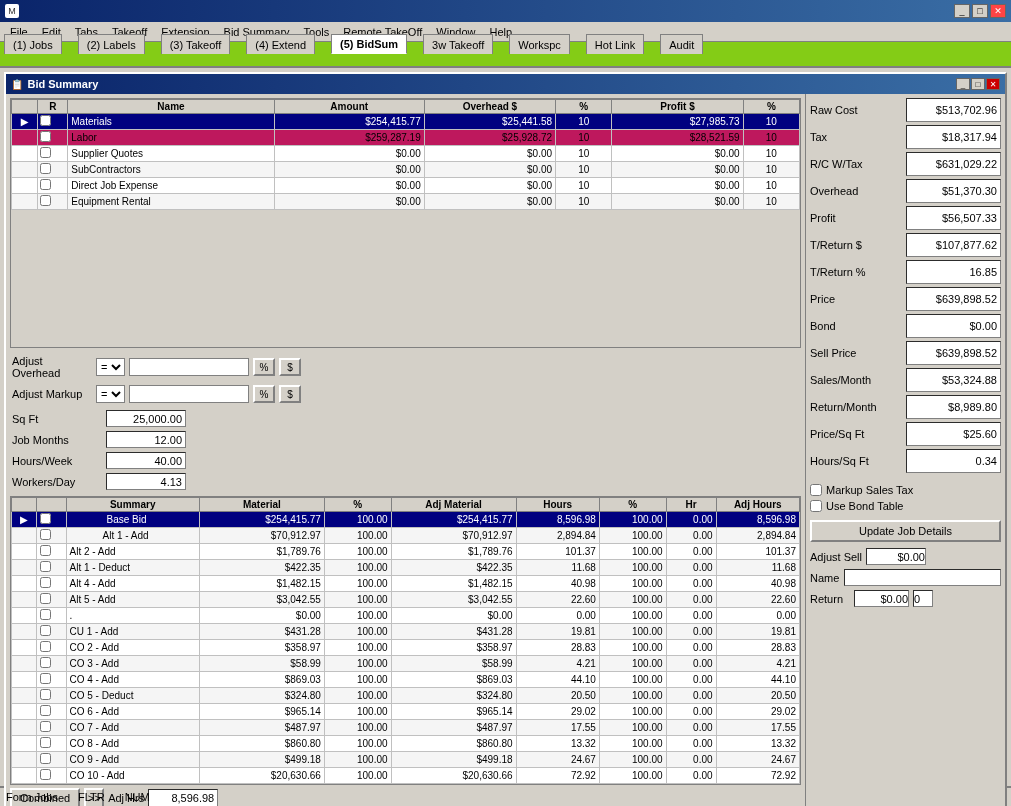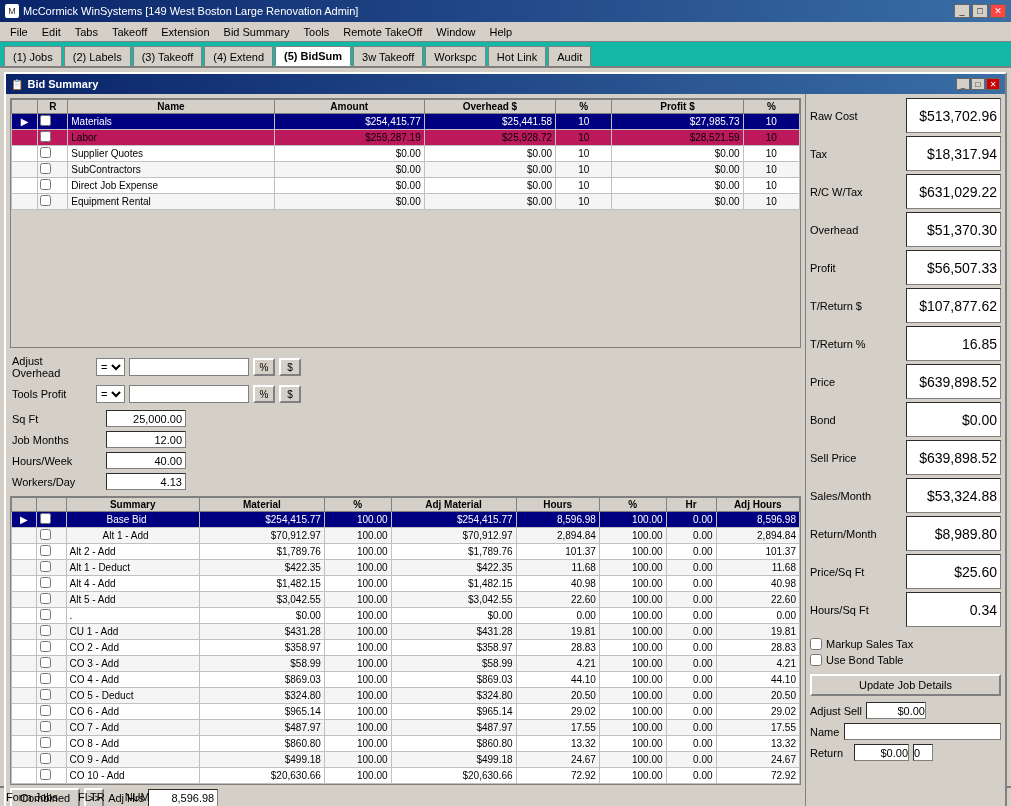--- a/index.html
+++ b/index.html
@@ -29,25 +29,25 @@
       padding: 2px 4px;
       display: flex;
       gap: 2px;
       height: 20px;
       align-items: center;
     }
     .menu-item { padding: 1px 6px; cursor: pointer; font-size: 11px; }
 
     
     .tab-bar {
-      background: #14b8a6;
+      background: #84cc16;
       border-bottom: 2px solid #808080;
-      padding: 3px 4px 0;
-      display: flex;
-      gap: 2px;
+      padding: 3px 4px 12px;
+      display: flex;
+      gap: 16px;
       height: 26px;
       align-items: flex-end;
     }
     .tab {
       padding: 2px 8px;
       background: #d4d0c8;
       border: 1px solid #808080;
       border-bottom: none;
       cursor: pointer;
       font-size: 11px;
@@ -209,26 +209,26 @@
     }
     .right-row {
       display: flex;
       align-items: center;
       justify-content: space-between;
       margin-bottom: 1px;
     }
     .right-label { font-size: 11px; width: 90px; }
     .right-value {
       width: 95px;
-      height: 35px;
+      height: 24px;
       background: white;
       border: 1px inset #808080;
       text-align: right;
       padding-right: 3px;
-      font-size: 14px;
+      font-size: 11px;
       display: flex;
       align-items: center;
       justify-content: flex-end;
     }
     .checkbox-row {
       display: flex;
       align-items: center;
       gap: 4px;
       margin-bottom: 2px;
     }
@@ -281,21 +281,20 @@
     .sqft-label { font-size: 11px; width: 90px; }
     .sqft-input { width: 80px; height: 17px; border: 1px inset #808080; background: white; font-size: 11px; text-align: right; padding-right: 3px; }
     input[type="checkbox"] { width: 12px; height: 12px; }
   </style>
 </head>
 <body>
 
 <div class="title-bar">
   <div class="title-bar-left">
     <div class="title-bar-icon">M</div>
-    <span class="title-bar-text">McCormick WinSystems [149 West Boston Large Renovation Admin]</span>
   </div>
   <div class="title-bar-controls">
     <div class="title-btn">_</div>
     <div class="title-btn">□</div>
     <div class="title-btn close-btn">✕</div>
   </div>
 </div>
 
 <div class="menu-bar">
   <span class="menu-item">File</span>
@@ -424,21 +423,21 @@
           <span class="adjust-label">Adjust Overhead</span>
           <select class="adjust-select">
             <option>=</option><option>+</option><option>-</option>
           </select>
           <input type="text" class="adjust-input" value="" style="">
           <button class="pct-btn">%</button>
           <button class="dollar-btn">$</button>
         </div>
 
         <div class="adjust-bar">
-          <span class="adjust-label">Tools Profit</span>
+          <span class="adjust-label">Adjust Markup</span>
           <select class="adjust-select">
             <option>=</option><option>+</option><option>-</option>
           </select>
           <input type="text" class="adjust-input" value="" style="">
           <button class="pct-btn">%</button>
           <button class="dollar-btn">$</button>
         </div>
 
         <div class="sqft-area">
           <div class="sqft-row">

